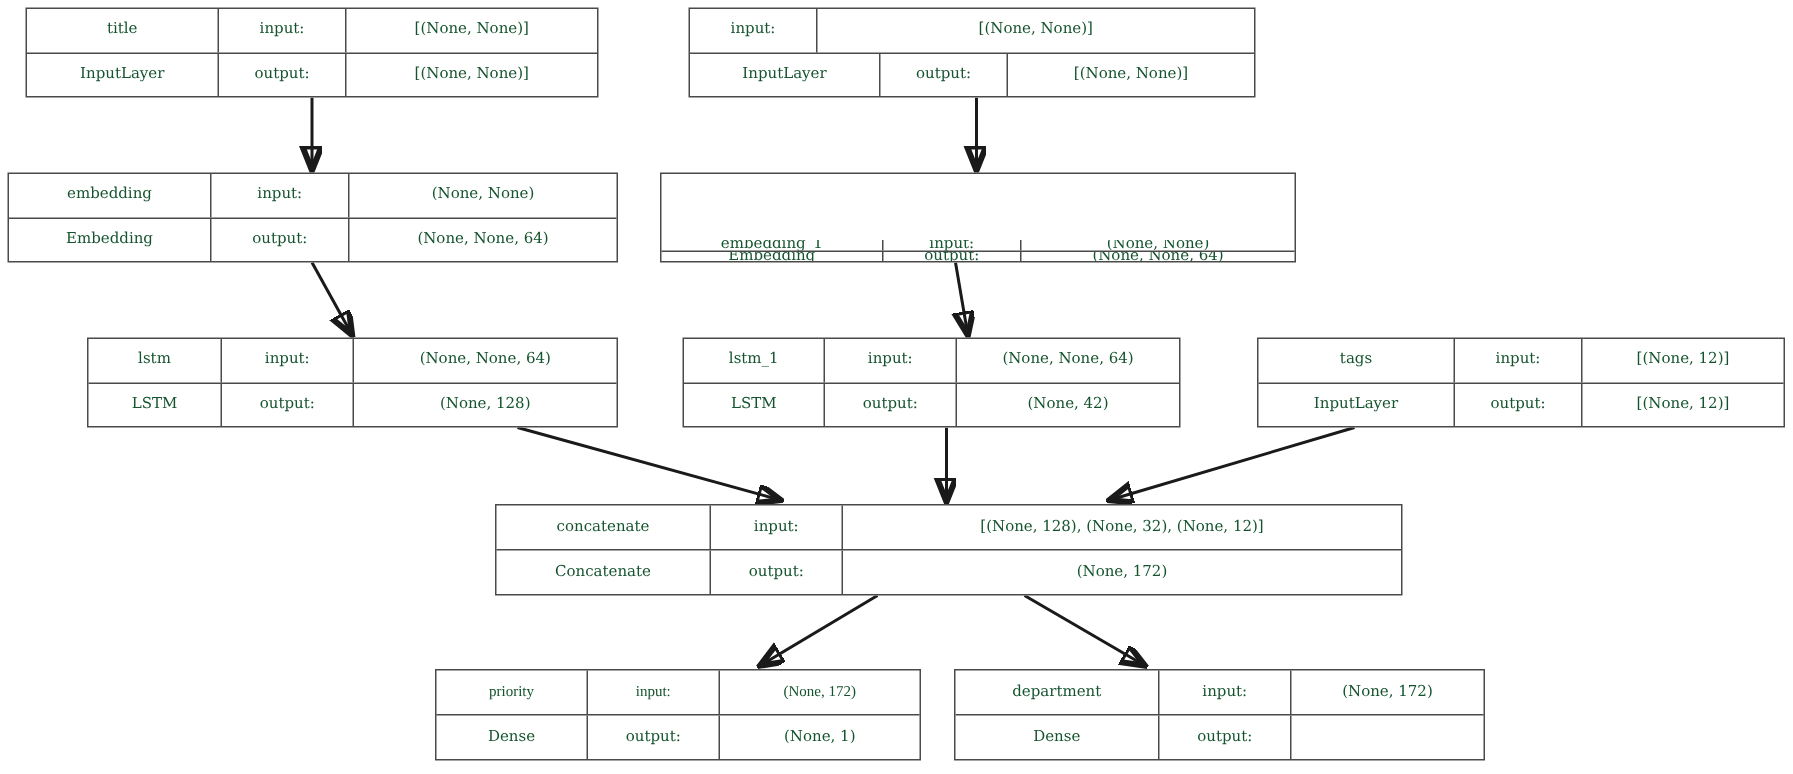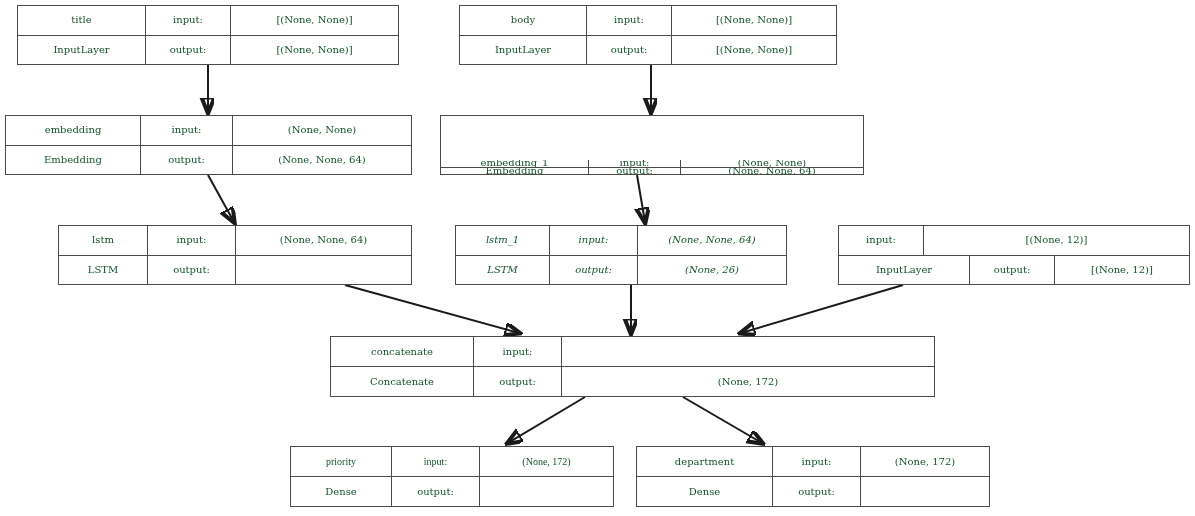--- a/index.html
+++ b/index.html
@@ -91,21 +91,20 @@
           <div class="cell c-shape" style="flex: 1 1 auto;">[(None, None)]</div>
         </div>
         <div class="node-row">
           <div class="cell c-name" style="width: 128px; flex: 0 0 128px; border-right-color: rgb(74, 74, 74);">InputLayer</div>
           <div class="cell c-io" style="width: 85px; flex: 0 0 85px; border-right-color: rgb(74, 74, 74);">output:</div>
           <div class="cell c-shape" style="flex: 1 1 auto;">[(None, None)]</div>
         </div>
       </div>
       <div class="node" style="left: 459px; top: 5px; width: 378px; height: 60px; border-color: rgb(74, 74, 74); background: rgb(255, 255, 255);">
         <div class="node-row top" style="border-bottom-color: rgb(74, 74, 74);">
-          <div class="cell c-name" style="width: 127px; flex: 0 0 127px; border-right-color: rgb(74, 74, 74);">body</div>
           <div class="cell c-io" style="width: 85px; flex: 0 0 85px; border-right-color: rgb(74, 74, 74);">input:</div>
           <div class="cell c-shape" style="flex: 1 1 auto;">[(None, None)]</div>
         </div>
         <div class="node-row">
           <div class="cell c-name" style="width: 127px; flex: 0 0 127px; border-right-color: rgb(74, 74, 74);">InputLayer</div>
           <div class="cell c-io" style="width: 85px; flex: 0 0 85px; border-right-color: rgb(74, 74, 74);">output:</div>
           <div class="cell c-shape" style="flex: 1 1 auto;">[(None, None)]</div>
         </div>
       </div>
       <div class="node" style="left: 5px; top: 115px; width: 407px; height: 60px; border-color: rgb(74, 74, 74); background: rgb(255, 255, 255);">
@@ -134,65 +133,69 @@
       </div>
       <div class="node" style="left: 58px; top: 225px; width: 354px; height: 60px; border-color: rgb(74, 74, 74); background: rgb(255, 255, 255);">
         <div class="node-row top" style="border-bottom-color: rgb(74, 74, 74);">
           <div class="cell c-name" style="width: 89px; flex: 0 0 89px; border-right-color: rgb(74, 74, 74);">lstm</div>
           <div class="cell c-io" style="width: 88px; flex: 0 0 88px; border-right-color: rgb(74, 74, 74);">input:</div>
           <div class="cell c-shape" style="flex: 1 1 auto;">(None, None, 64)</div>
         </div>
         <div class="node-row">
           <div class="cell c-name" style="width: 89px; flex: 0 0 89px; border-right-color: rgb(74, 74, 74);">LSTM</div>
           <div class="cell c-io" style="width: 88px; flex: 0 0 88px; border-right-color: rgb(74, 74, 74);">output:</div>
-        </div>
-      </div>
-      <div class="node" style="left: 455px; top: 225px; width: 332px; height: 60px; border-color: rgb(74, 74, 74); background: rgb(255, 255, 255); font-style: italic;">
+          <div class="cell c-shape" style="flex: 1 1 auto;">(None, 128)</div>
+        </div>
+      </div>
+      <div class="node" style="left: 455px; top: 225px; width: 332px; height: 60px; border-color: rgb(74, 74, 74); background: rgb(255, 255, 255);">
         <div class="node-row top" style="border-bottom-color: rgb(74, 74, 74);">
           <div class="cell c-name" style="width: 94px; flex: 0 0 94px; border-right-color: rgb(74, 74, 74);">lstm_1</div>
           <div class="cell c-io" style="width: 88px; flex: 0 0 88px; border-right-color: rgb(74, 74, 74);">input:</div>
           <div class="cell c-shape" style="flex: 1 1 auto;">(None, None, 64)</div>
         </div>
         <div class="node-row">
           <div class="cell c-name" style="width: 94px; flex: 0 0 94px; border-right-color: rgb(74, 74, 74);">LSTM</div>
           <div class="cell c-io" style="width: 88px; flex: 0 0 88px; border-right-color: rgb(74, 74, 74);">output:</div>
-          <div class="cell c-shape" style="flex: 1 1 auto;">(None, 26)</div>
+          <div class="cell c-shape" style="flex: 1 1 auto;">(None, 42)</div>
         </div>
       </div>
       <div class="node" style="left: 838px; top: 225px; width: 352px; height: 60px; border-color: rgb(74, 74, 74); background: rgb(255, 255, 255);">
         <div class="node-row top" style="border-bottom-color: rgb(74, 74, 74);">
+          <div class="cell c-name" style="width: 131px; flex: 0 0 131px; border-right-color: rgb(74, 74, 74);">tags</div>
           <div class="cell c-io" style="width: 85px; flex: 0 0 85px; border-right-color: rgb(74, 74, 74);">input:</div>
           <div class="cell c-shape" style="flex: 1 1 auto;">[(None, 12)]</div>
         </div>
         <div class="node-row">
           <div class="cell c-name" style="width: 131px; flex: 0 0 131px; border-right-color: rgb(74, 74, 74);">InputLayer</div>
           <div class="cell c-io" style="width: 85px; flex: 0 0 85px; border-right-color: rgb(74, 74, 74);">output:</div>
           <div class="cell c-shape" style="flex: 1 1 auto;">[(None, 12)]</div>
         </div>
       </div>
       <div class="node" style="left: 330px; top: 336px; width: 605px; height: 61px; border-color: rgb(74, 74, 74); background: rgb(255, 255, 255);">
         <div class="node-row top" style="border-bottom-color: rgb(74, 74, 74);">
           <div class="cell c-name" style="width: 143px; flex: 0 0 143px; border-right-color: rgb(74, 74, 74);">concatenate</div>
           <div class="cell c-io" style="width: 88px; flex: 0 0 88px; border-right-color: rgb(74, 74, 74);">input:</div>
+          <div class="cell c-shape" style="flex: 1 1 auto;">[(None, 128), (None, 32), (None, 12)]</div>
         </div>
         <div class="node-row">
           <div class="cell c-name" style="width: 143px; flex: 0 0 143px; border-right-color: rgb(74, 74, 74);">Concatenate</div>
           <div class="cell c-io" style="width: 88px; flex: 0 0 88px; border-right-color: rgb(74, 74, 74);">output:</div>
           <div class="cell c-shape" style="flex: 1 1 auto;">(None, 172)</div>
         </div>
       </div>
       <div class="node" style="left: 290px; top: 446px; width: 324px; height: 61px; border-color: rgb(74, 74, 74); background: rgb(255, 255, 255);">
         <div class="node-row top" style="border-bottom-color: rgb(74, 74, 74); font-family: Liberation Serif, serif;">
           <div class="cell c-name" style="width: 101px; flex: 0 0 101px; border-right-color: rgb(74, 74, 74);">priority</div>
           <div class="cell c-io" style="width: 88px; flex: 0 0 88px; border-right-color: rgb(74, 74, 74);">input:</div>
           <div class="cell c-shape" style="flex: 1 1 auto;">(None, 172)</div>
         </div>
         <div class="node-row">
           <div class="cell c-name" style="width: 101px; flex: 0 0 101px; border-right-color: rgb(74, 74, 74);">Dense</div>
           <div class="cell c-io" style="width: 88px; flex: 0 0 88px; border-right-color: rgb(74, 74, 74);">output:</div>
+          <div class="cell c-shape" style="flex: 1 1 auto;">(None, 1)</div>
         </div>
       </div>
       <div class="node" style="left: 636px; top: 446px; width: 354px; height: 61px; border-color: rgb(74, 74, 74); background: rgb(255, 255, 255);">
         <div class="node-row top" style="border-bottom-color: rgb(74, 74, 74);">
           <div class="cell c-name" style="width: 136px; flex: 0 0 136px; border-right-color: rgb(74, 74, 74);">department</div>
           <div class="cell c-io" style="width: 88px; flex: 0 0 88px; border-right-color: rgb(74, 74, 74);">input:</div>
           <div class="cell c-shape" style="flex: 1 1 auto;">(None, 172)</div>
         </div>
         <div class="node-row">
           <div class="cell c-name" style="width: 136px; flex: 0 0 136px; border-right-color: rgb(74, 74, 74);">Dense</div>

